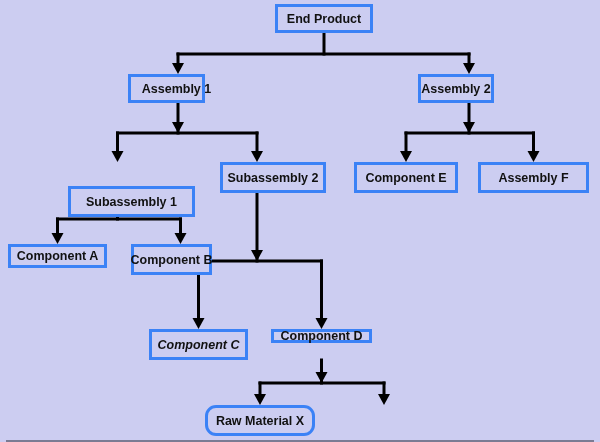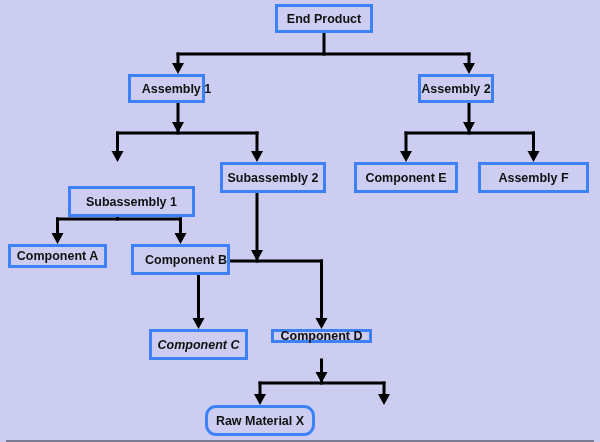--- a/index.html
+++ b/index.html
@@ -89,21 +89,21 @@
     </div>
   <div class="node" style="left:354px;top:162px;width:104px;height:31px;">
       <span>Component E</span>
     </div>
   <div class="node" style="left:478px;top:162px;width:111px;height:31px;">
       <span>Assembly F</span>
     </div>
   <div class="node" style="left:8px;top:244px;width:99px;height:24px;">
       <span>Component A</span>
     </div>
-  <div class="node" style="left:131px;top:244px;width:99px;height:31px;justify-content:flex-end;">
+  <div class="node" style="left:131px;top:244px;width:81px;height:31px;">
       <span>Component B</span>
     </div>
   <div class="node" style="left:149px;top:329px;width:99px;height:31px;font-style:italic;">
       <span>Component C</span>
     </div>
   <div class="node" style="left:271px;top:329px;width:101px;height:14px;justify-content:center;">
       <span>Component D</span>
     </div>
   <div class="node" style="left:205px;top:405px;width:110px;height:31px;border-radius:11px;">
       <span>Raw Material X</span>

